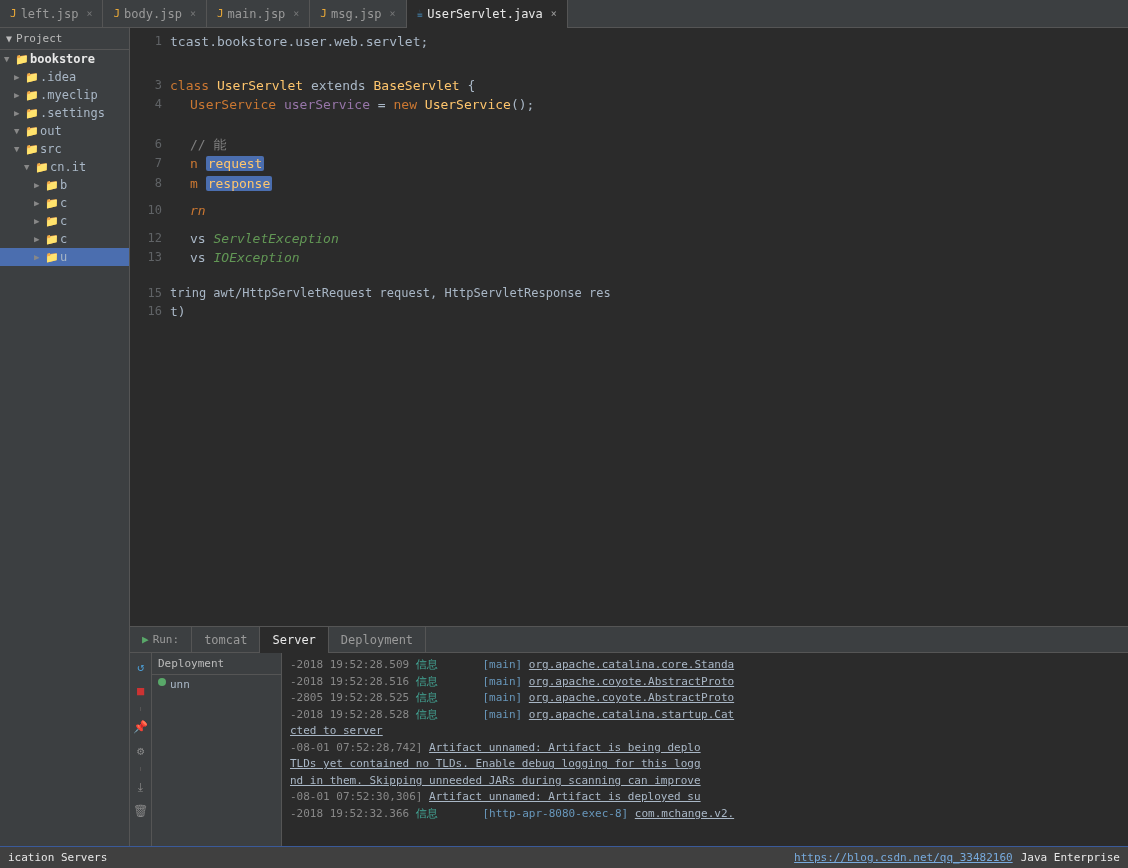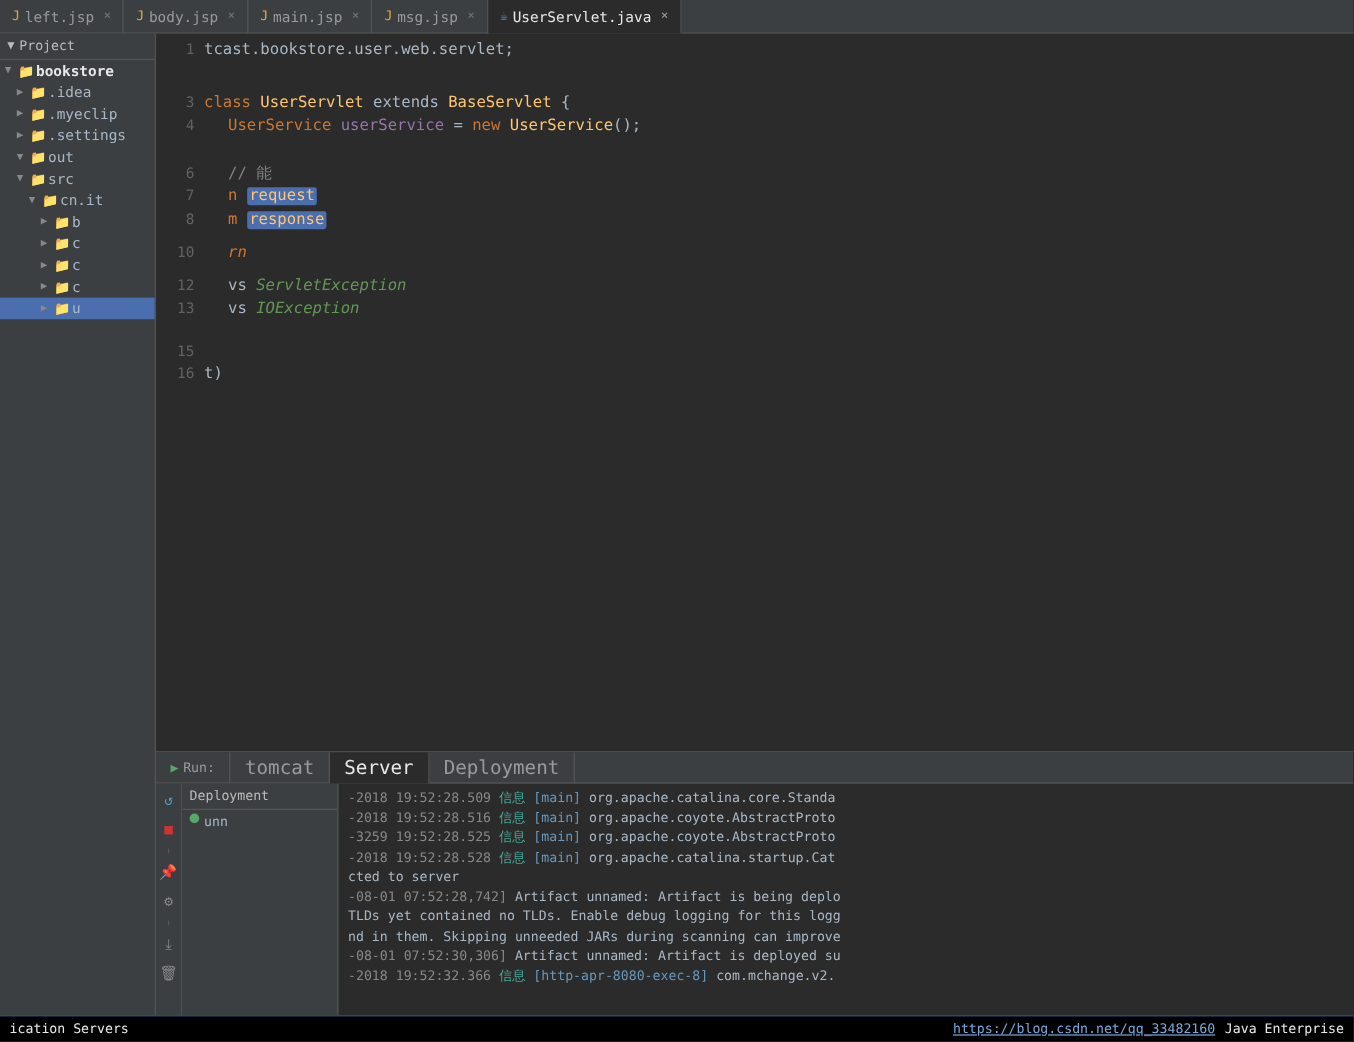--- a/index.html
+++ b/index.html
@@ -154,21 +154,21 @@
       height: 26px;
       align-items: center;
       border-bottom: 1px solid #555;
     }
 
     .run-tab {
       padding: 0 12px;
       height: 26px;
       display: flex;
       align-items: center;
-      font-size: 16px;
+      font-size: 12px;
       color: #9a9a9a;
       cursor: pointer;
       border-right: 1px solid #555;
     }
     .run-tab.active {
       background: #2b2b2b;
       color: #e8e8e8;
     }
 
     .run-content {
@@ -177,22 +177,22 @@
       padding: 4px 8px;
       font-family: 'Consolas', monospace;
       font-size: 11px;
       color: #bbbbbb;
       line-height: 1.5;
     }
 
     .log-line { white-space: nowrap; overflow: hidden; }
     .log-time { color: #888; }
     .log-info { color: #4a9; }
-    .log-thread { color: #6897bb; }
-    .log-class { color: #a9b7c6; }
+    .log-thread { color: #6897bb; margin-left: 38px; }
+    .log-class { color: #a9b7c6; text-decoration: underline; }
 
     
     .left-icons {
       width: 22px;
       background: #3c3f41;
       border-right: 1px solid #555;
       display: flex;
       flex-direction: column;
       align-items: center;
       padding-top: 4px;
@@ -237,21 +237,21 @@
     .deploy-item .green-dot {
       width: 8px;
       height: 8px;
       border-radius: 50%;
       background: #59a869;
       flex-shrink: 0;
     }
 
     .status-bar {
       height: 22px;
-      background: #000000;
+      background: #404040;
       border-top: 1px solid #3a5a9a;
       display: flex;
       align-items: center;
       padding: 0 8px;
       font-size: 11px;
       color: #e8e8e8;
       flex-shrink: 0;
       gap: 8px;
     }
     .status-bar a { color: #77aadd; text-decoration: underline; }
@@ -399,20 +399,21 @@
         <span class="line-num">12</span>
         <span style="padding-left:20px;"><span class="kw-white">vs </span><span class="kw-italic">ServletException</span></span>
       </div>
       <div class="code-line">
         <span class="line-num">13</span>
         <span style="padding-left:20px;"><span class="kw-white">vs </span><span class="kw-italic">IOException</span></span>
       </div>
       <div style="height:16px;"></div>
       <div class="code-line">
         <span class="line-num">15</span>
+        <span class="kw-white" style="font-size:12px;">tring awt/HttpServletRequest request, HttpServletResponse res</span>
       </div>
       <div class="code-line">
         <span class="line-num">16</span>
         <span class="kw-white">t)</span>
       </div>
     </div>
 
     <div class="run-panel">
       <div class="run-tabs">
         <div class="run-tab" style="font-size:11px;">
@@ -459,21 +460,21 @@
             <span class="log-thread">[main] </span>
             <span class="log-class">org.apache.catalina.core.Standa</span>
           </div>
           <div class="log-line">
             <span class="log-time">-2018 19:52:28.516 </span>
             <span class="log-info">信息 </span>
             <span class="log-thread">[main] </span>
             <span class="log-class">org.apache.coyote.AbstractProto</span>
           </div>
           <div class="log-line">
-            <span class="log-time">-3259 19:52:28.525 </span>
+            <span class="log-time">-2805 19:52:28.525 </span>
             <span class="log-info">信息 </span>
             <span class="log-thread">[main] </span>
             <span class="log-class">org.apache.coyote.AbstractProto</span>
           </div>
           <div class="log-line">
             <span class="log-time">-2018 19:52:28.528 </span>
             <span class="log-info">信息 </span>
             <span class="log-thread">[main] </span>
             <span class="log-class">org.apache.catalina.startup.Cat</span>
           </div>

